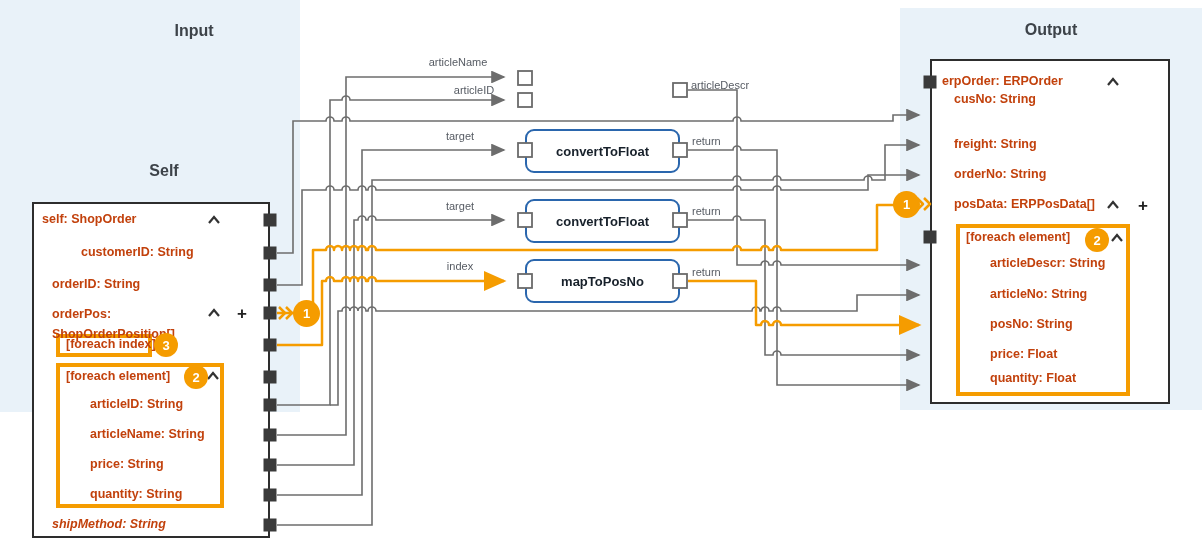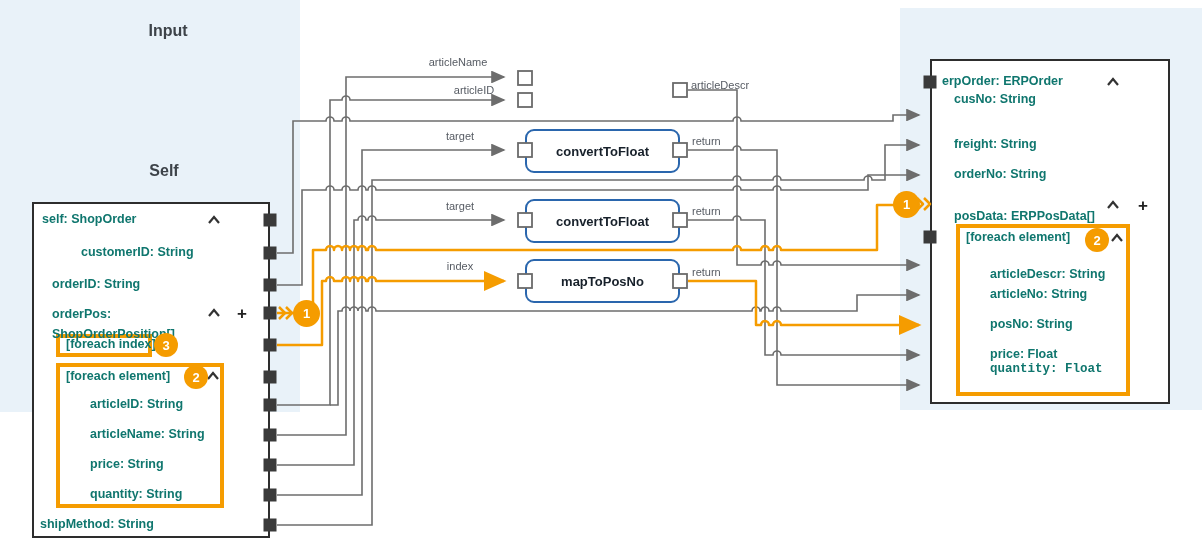--- a/index.html
+++ b/index.html
@@ -1,21 +1,21 @@
 <!DOCTYPE html>
 <html><head>
 <meta charset="utf-8">
 <style>
   html,body{margin:0;padding:0;background:#fff;}
   .stage{position:relative;width:1202px;height:552px;background:#fff;overflow:hidden;
          font-family:"Liberation Sans",sans-serif;}
   .bg{position:absolute;background:#e9f2f9;}
   .title{position:absolute;font:700 16px "Liberation Sans",sans-serif;color:#3d4349;text-align:center;}
   .panel{position:absolute;background:#fff;border:2px solid #2d2d2d;box-sizing:border-box;z-index:2;}
-  .txt{position:absolute;font:700 12.5px "Liberation Sans",sans-serif;color:#0f766e;white-space:nowrap;z-index:3;}
+  .txt{position:absolute;font:700 12.5px "Liberation Sans",sans-serif;color:#c2410c;white-space:nowrap;z-index:3;}
   .wrap2{white-space:normal;width:150px;line-height:20px;margin-top:8px;}
   .obox{position:absolute;border:4px solid #F59C00;box-sizing:border-box;z-index:2;background:transparent;}
   .fn{position:absolute;width:155px;height:44px;background:#fff;border:2px solid #2a66ad;border-radius:9px;
       box-sizing:border-box;display:flex;align-items:center;justify-content:center;
       font:700 13px "Liberation Sans",sans-serif;color:#17202a;z-index:2;}
   .lbl{position:absolute;font:400 11px "Liberation Sans",sans-serif;color:#565b63;z-index:4;white-space:nowrap;}
   .lbl.r{text-align:center;}
   .badge{position:absolute;border-radius:50%;background:#F59C00;color:#fff;
          font:700 13px "Liberation Sans",sans-serif;display:flex;align-items:center;justify-content:center;z-index:6;}
   .b27{width:27px;height:27px;}
@@ -26,65 +26,66 @@
 </style>
 </head>
 <body>
 
 <div class="stage">
 
   <div class="bg" style="left:0;top:8;width:300px;height:114px;"></div>
   <div class="bg" style="left:0;top:140;width:300px;height:412px;"></div>
   <div class="bg" style="left:900px;top:8px;width:302px;height:402px;"></div>
 
-  <div class="title" style="left:0;top:22px;width:336px;">Input</div>
+  <div class="title" style="left:0;top:22px;width:336px;padding-left:26px;">Input</div>
   <div class="title" style="left:0;top:162px;width:328px;">Self</div>
+  <div class="title" style="left:900px;top:21px;width:302px;">Output</div>
 
   <div class="panel" style="left:32px;top:202px;width:238px;height:336px;"></div>
   <div class="txt" style="left:42px;top:212px;">self: ShopOrder</div>
   <div class="txt" style="left:52px;top:245px;margin-left:29px;">customerID: String</div>
   <div class="txt" style="left:52px;top:277px;">orderID: String</div>
   <div class="txt wrap2" style="left:52px;top:296px;">orderPos: ShopOrderPosition[]</div>
   <div class="obox" style="left:56px;top:334px;width:96px;height:23px;"></div>
   <div class="txt" style="left:66px;top:337px;">[foreach index]</div>
   <div class="obox" style="left:56px;top:363px;width:168px;height:145px;"></div>
   <div class="txt" style="left:66px;top:369px;">[foreach element]</div>
   <div class="txt" style="left:90px;top:397px;">articleID: String</div>
   <div class="txt" style="left:90px;top:427px;">articleName: String</div>
   <div class="txt" style="left:90px;top:457px;">price: String</div>
   <div class="txt" style="left:90px;top:487px;">quantity: String</div>
-  <div class="txt" style="left:40px;top:517px;">shipMethod: String</div>
+  <div class="txt" style="left:52px;top:517px;font-style:italic;">shipMethod: String</div>
 
   <span class="icon" style="left:207px;top:214px;">
     <svg width="14" height="12">
         <polyline points="2,9 7,3 12,9" fill="none" stroke="#333" stroke-width="2.2"></polyline>
       </svg></span>
   <span class="icon" style="left:207px;top:307px;">
     <svg width="14" height="12">
         <polyline points="2,9 7,3 12,9" fill="none" stroke="#333" stroke-width="2.2"></polyline>
       </svg></span>
   <span class="plus" style="left:237px;top:304px;">+</span>
   <span class="icon" style="left:206px;top:370px;">
     <svg width="14" height="12">
         <polyline points="2,9 7,3 12,9" fill="none" stroke="#333" stroke-width="2.2"></polyline>
       </svg></span>
 
   <div class="panel" style="left:930px;top:59px;width:240px;height:345px;"></div>
   <div class="txt" style="left:942px;top:74px;">erpOrder: ERPOrder</div>
   <div class="txt" style="left:954px;top:92px;">cusNo: String</div>
   <div class="txt" style="left:954px;top:137px;">freight: String</div>
   <div class="txt" style="left:954px;top:167px;">orderNo: String</div>
-  <div class="txt" style="left:954px;top:209px;">posData: ERPPosData[]</div>
+  <div class="txt" style="left:954px;top:197px;">posData: ERPPosData[]</div>
   <div class="obox" style="left:956px;top:224px;width:174px;height:172px;"></div>
   <div class="txt" style="left:966px;top:230px;">[foreach element]</div>
-  <div class="txt" style="left:990px;top:267px;">articleDescr: String</div>
+  <div class="txt" style="left:990px;top:256px;">articleDescr: String</div>
   <div class="txt" style="left:990px;top:287px;">articleNo: String</div>
   <div class="txt" style="left:990px;top:317px;">posNo: String</div>
   <div class="txt" style="left:990px;top:347px;">price: Float</div>
-  <div class="txt" style="left:990px;top:362px;font-family:Liberation Mono, monospace;">quantity: Float</div>
+  <div class="txt" style="left:990px;top:371px;">quantity: Float</div>
 
   <span class="icon" style="left:1106px;top:76px;">
     <svg width="14" height="12">
         <polyline points="2,9 7,3 12,9" fill="none" stroke="#333" stroke-width="2.2"></polyline>
       </svg></span>
   <span class="icon" style="left:1106px;top:199px;">
     <svg width="14" height="12">
         <polyline points="2,9 7,3 12,9" fill="none" stroke="#333" stroke-width="2.2"></polyline>
       </svg></span>
   <span class="plus" style="left:1138px;top:196px;">+</span>

